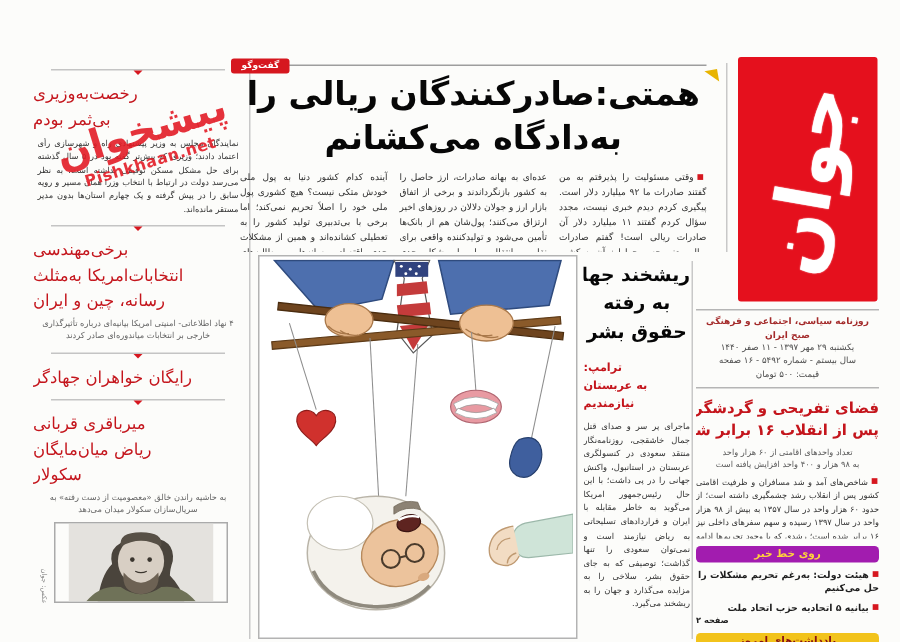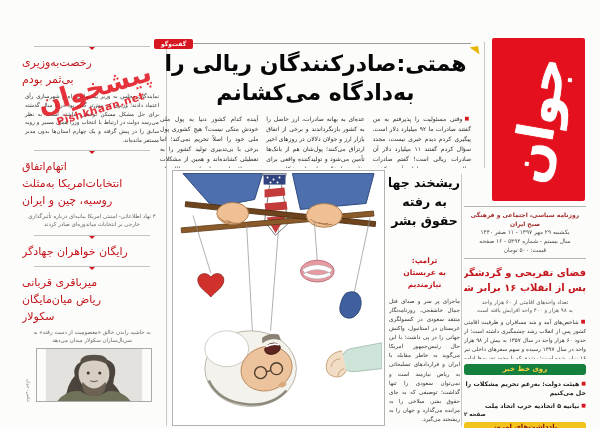--- a/index.html
+++ b/index.html
@@ -28,32 +28,32 @@
   .sq::before{content:"■";color:#d6171f;font-size:5px;margin-left:2px;vertical-align:1px}
 
   
   .cartoon-box{position:absolute;top:170px;left:172px;width:213px;height:256px;
                border:1px solid #b3b3b3;background:#fff;padding:2px}
   .cartoon-box svg{width:100%;height:100%;display:block}
 
   
   .side-col{position:absolute;top:174px;left:389px;width:71px;height:252px;overflow:hidden}
   .side-title{font-size:12.5px;font-weight:800;color:#060606;text-align:center;line-height:1.5;white-space:nowrap}
-  .side-quote{margin-top:25px;color:#c4151c;font-weight:bold;font-size:7.5px;text-align:center;line-height:1.55}
+  .side-quote{margin-top:9px;color:#c4151c;font-weight:bold;font-size:7.5px;text-align:left;line-height:1.55}
   .side-body{margin-top:7px;font-size:5.6px;color:#333;text-align:justify;line-height:1.62}
 
   
   .right-col{position:absolute;top:206px;left:464px;width:122px;height:222px;overflow:hidden}
   .info{border-top:1px solid #b5b5b5;border-bottom:1px solid #b5b5b5;padding:3px 2px;text-align:center}
   .info .tagline{font-size:6px;color:#a32a2a;font-weight:bold;line-height:1.5}
   .info .meta{font-size:5.8px;color:#4a4a4a;line-height:1.55}
   .tour-h{margin-top:6px;color:#c4151c;font-weight:800;font-size:10px;text-align:center;line-height:1.5;white-space:nowrap}
   .tour-deck{font-size:5.5px;color:#5a5a5a;text-align:center;line-height:1.5;margin-top:3px}
   .tour-body{margin-top:3px;font-size:5.5px;color:#333;text-align:justify;line-height:1.6;height:42px;overflow:hidden}
-  .banner-red{margin-top:5px;background:#15803d;color:#ffd23c;font-size:7px;font-weight:bold;
+  .banner-red{margin-top:5px;background:#a21caf;color:#ffd23c;font-size:7px;font-weight:bold;
               text-align:center;border-radius:3px;line-height:11px}
   .news-item{font-size:6.3px;font-weight:bold;color:#1d1d1d;margin-top:3.5px;line-height:1.45}
   .pageref2{font-size:5.5px;color:#222;text-align:left;font-weight:bold;margin-top:1px}
   .banner-yellow{margin-top:5px;background:#f2c31b;color:#8a1212;font-size:7px;font-weight:bold;
                  text-align:center;border-radius:3px;line-height:11px}
 
   
   .left-col{position:absolute;top:40px;left:22px;width:140px;height:388px;overflow:hidden}
   .sep{position:relative;border-top:1px solid #c4c4c4;margin:6px 12px 7px}
   .sep::after{content:"";position:absolute;top:0;left:50%;margin-left:-3.5px;
@@ -220,23 +220,23 @@
   <div class="left-col">
     <div class="sep"></div>
     <div class="story-h">
       <div>رخصت‌به‌وزیری</div>
       <div>بی‌ثمر بودم</div>
     </div>
     <p class="story-body">نمایندگان مجلس به وزیر پیشنهادی راه و شهرسازی رأی اعتماد دادند؛ وزیری که پیش‌تر گفته بود در ۵ سال گذشته برای حل مشکل مسکن توفیقی نداشته است. به نظر می‌رسد دولت در ارتباط با انتخاب وزرا همان مسیر و رویه سابق را در پیش گرفته و یک چهارم استان‌ها بدون مدیر مستقر مانده‌اند.</p>
 
     <div class="sep"></div>
     <div class="story-h">
-      <div>اتهام‌اتفاق</div>
+      <div>برخی‌مهندسی</div>
       <div>انتخابات‌امریکا به‌مثلث</div>
-      <div>روسیه، چین و ایران</div>
+      <div>رسانه، چین و ایران</div>
     </div>
     <div class="story-deck">۴ نهاد اطلاعاتی- امنیتی امریکا بیانیه‌ای درباره تأثیرگذاری خارجی بر انتخابات میاندوره‌ای صادر کردند</div>
 
     <div class="sep"></div>
     <div class="story-h">
       <div>رایگان خواهران جهادگر</div>
     </div>
 
     <div class="sep"></div>
     <div class="story-h">

